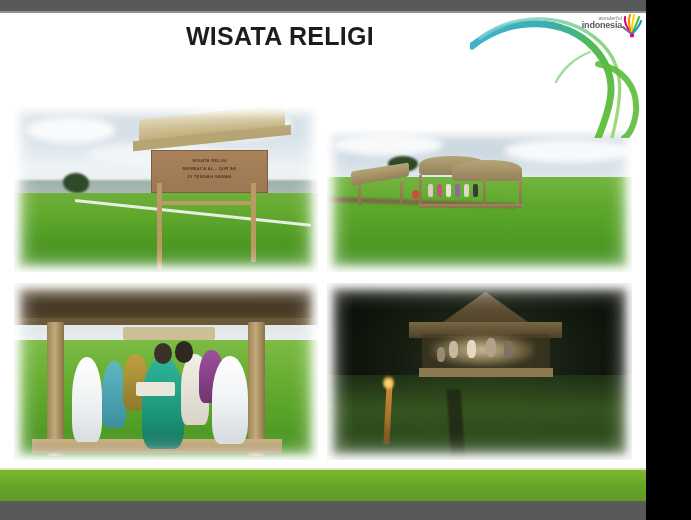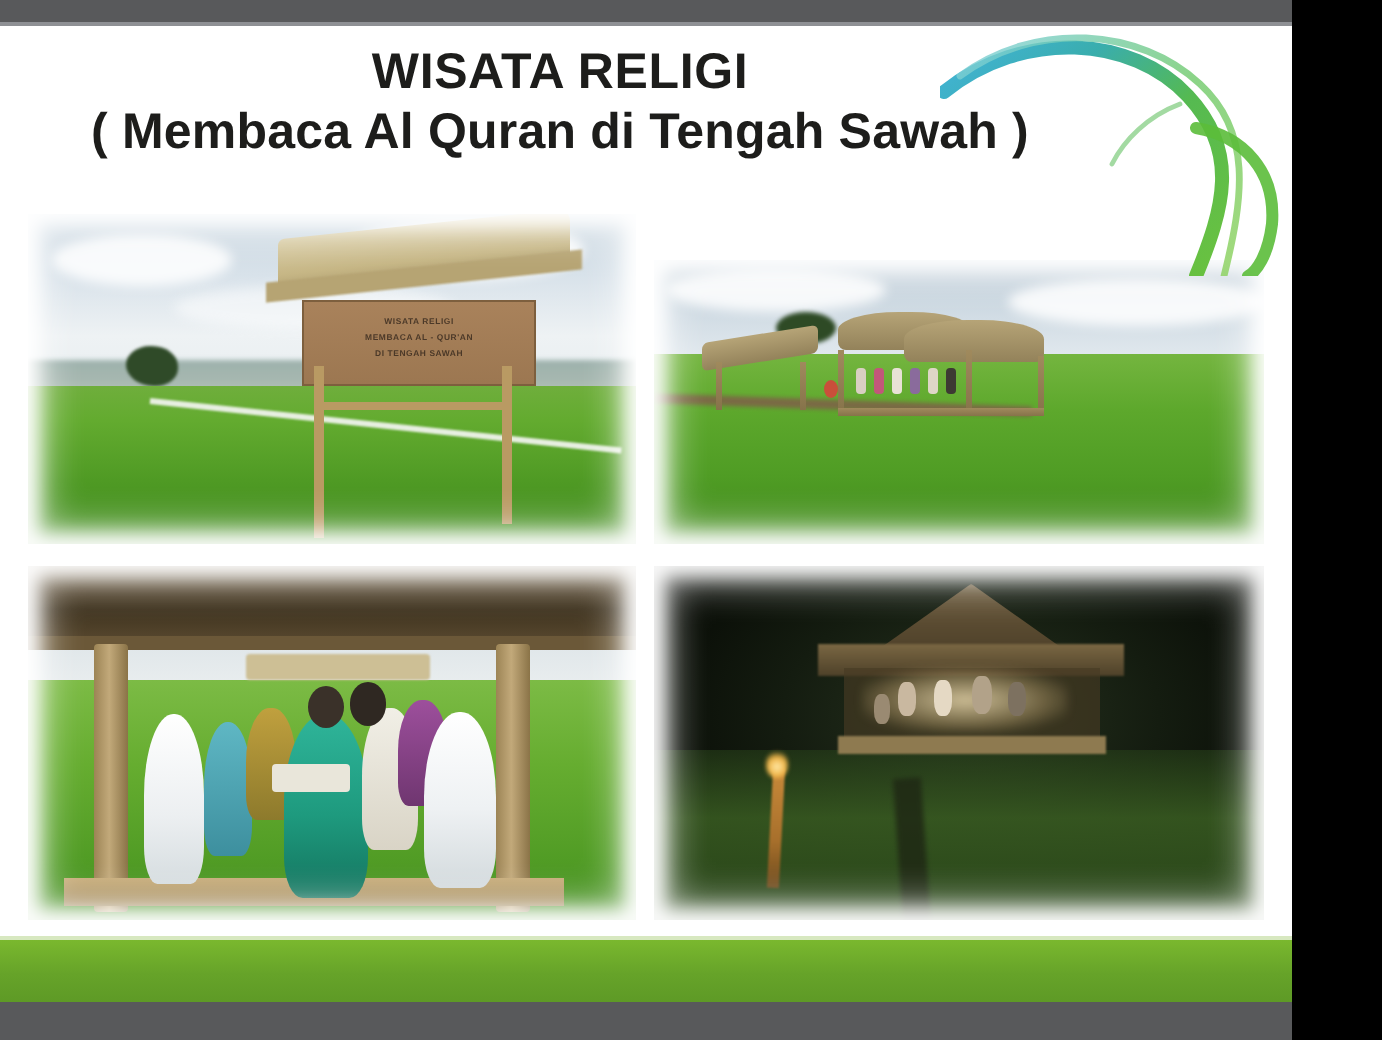--- a/index.html
+++ b/index.html
@@ -354,24 +354,42 @@
           <stop offset="100%" stop-color="#8bd15a"></stop>
         </linearGradient>
       </defs>
       <path d="M2,38 C42,6 96,10 124,40 C150,68 142,96 128,130" fill="none" stroke="url(#swg)" stroke-width="7" stroke-linecap="round" opacity="0.95"></path>
       <path d="M10,30 C48,2 100,6 130,34 C156,58 152,90 142,130" fill="none" stroke="url(#swg2)" stroke-width="3.4" stroke-linecap="round" opacity="0.8"></path>
       <path d="M128,56 C152,60 168,78 166,104 C164,120 158,128 154,130" fill="none" stroke="#5bbd3a" stroke-width="6" stroke-linecap="round" opacity="0.9"></path>
       <path d="M120,44 C104,50 92,62 86,74" fill="none" stroke="#57bb55" stroke-width="2.4" stroke-linecap="round" opacity="0.55"></path>
     </svg>
   </div>
 
+  <div class="brand-logo">
+    <div class="brand-text">
+      <span class="brand-word1">wonderful</span>
+      <span class="brand-word2">indonesia</span>
+    </div>
+    <div class="brand-mark">
+      <svg width="20" height="26" viewBox="0 0 20 26" xmlns="http://www.w3.org/2000/svg">
+        <g stroke-linecap="round" fill="none" stroke-width="2.1">
+          <path d="M10,22 C5,16 2,10 3,5" stroke="#e4006a"></path>
+          <path d="M10,22 C7,15 6,8 8,3" stroke="#f39200"></path>
+          <path d="M10,22 C10,14 11,7 12,3" stroke="#ffd400"></path>
+          <path d="M10,22 C13,15 16,9 17,5" stroke="#5cb332"></path>
+          <path d="M10,22 C15,17 18,13 19,9" stroke="#00a0c6"></path>
+          <path d="M10,22 C6,19 3,17 1,15" stroke="#8c5aa8"></path>
+        </g>
+        <circle cx="10" cy="23.4" r="2.1" fill="#e4006a"></circle>
+      </svg>
+    </div>
+  </div>
 
   <div class="title-block">
     <div class="title-main">WISATA RELIGI</div>
-    <div class="title-sub">( Membaca Al Quran di Tengah Sawah )</div>
   </div>
 
   <div class="photo" id="photo1">
     <div class="inner">
       <div class="p1-sky"></div>
       <div class="p1-cloud" style="left:4%;top:6%;width:90px;height:26px;"></div>
       <div class="p1-cloud" style="left:52%;top:2%;width:120px;height:30px;"></div>
       <div class="p1-cloud" style="left:24%;top:22%;width:140px;height:22px;opacity:.6;"></div>
       <div class="p1-hills"></div>
       <div class="p1-tree"></div>

